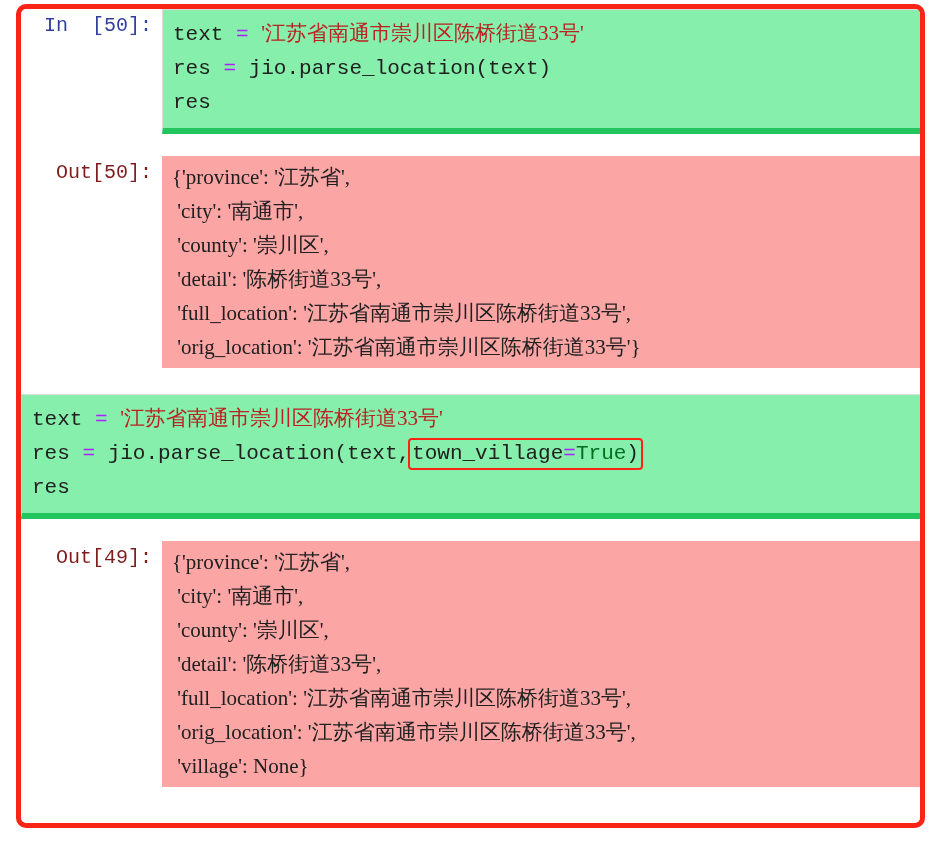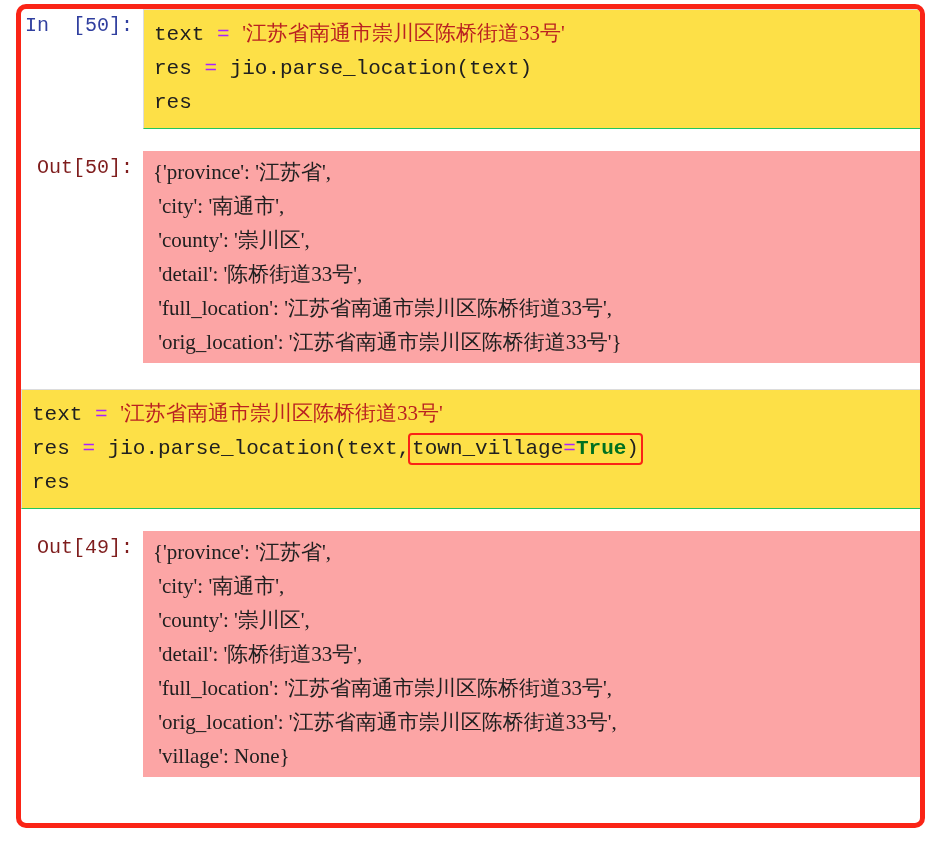--- a/index.html
+++ b/index.html
@@ -41,30 +41,31 @@
     flex: 0 0 122px;
     width: 122px;
     text-align: right;
     padding-right: 10px;
     box-sizing: border-box;
     font-family: "Liberation Mono", "DejaVu Sans Mono", monospace;
     font-size: 20px;
     line-height: 34px;
     white-space: pre;
     letter-spacing: 0px;
+    margin-left: 19px;
   }
   .prompt.in  { color: #303f9f; }
   .prompt.out { color: #7f1d1d; }
 
   
   .input-area {
     flex: 1 1 auto;
-    background: #fde047;
+    background: #86efac;
     border-top: 1px solid #dcdcdc;
-    border-bottom: 1px solid #22c55e;
+    border-bottom: 6px solid #22c55e;
     border-left: 1px solid #dcdcdc;
     box-sizing: border-box;
     padding: 6px 0 8px 10px;
     min-width: 0;
   }
 
   
   .output-area {
     flex: 1 1 auto;
     background: #fca5a5;
@@ -81,21 +82,21 @@
     color: #202020;
   }
   .outline {
     font-size: 21px;
     line-height: 34px;
   }
 
   
   .tok-op      { color: #aa22ff; }
   .tok-str     { color: #ba2121; }
-  .tok-kw      { color: #007020; font-weight: bold; }
+  .tok-kw      { color: #007020; font-weight: normal; }
   .tok-plain   { color: #202020; }
 
   
   .cjk { font-family: "Liberation Serif", "DejaVu Serif", serif; }
 
   
   .hl-box {
     border: 2px solid #fa2416;
     border-radius: 4px;
     padding: 0px 2px;

